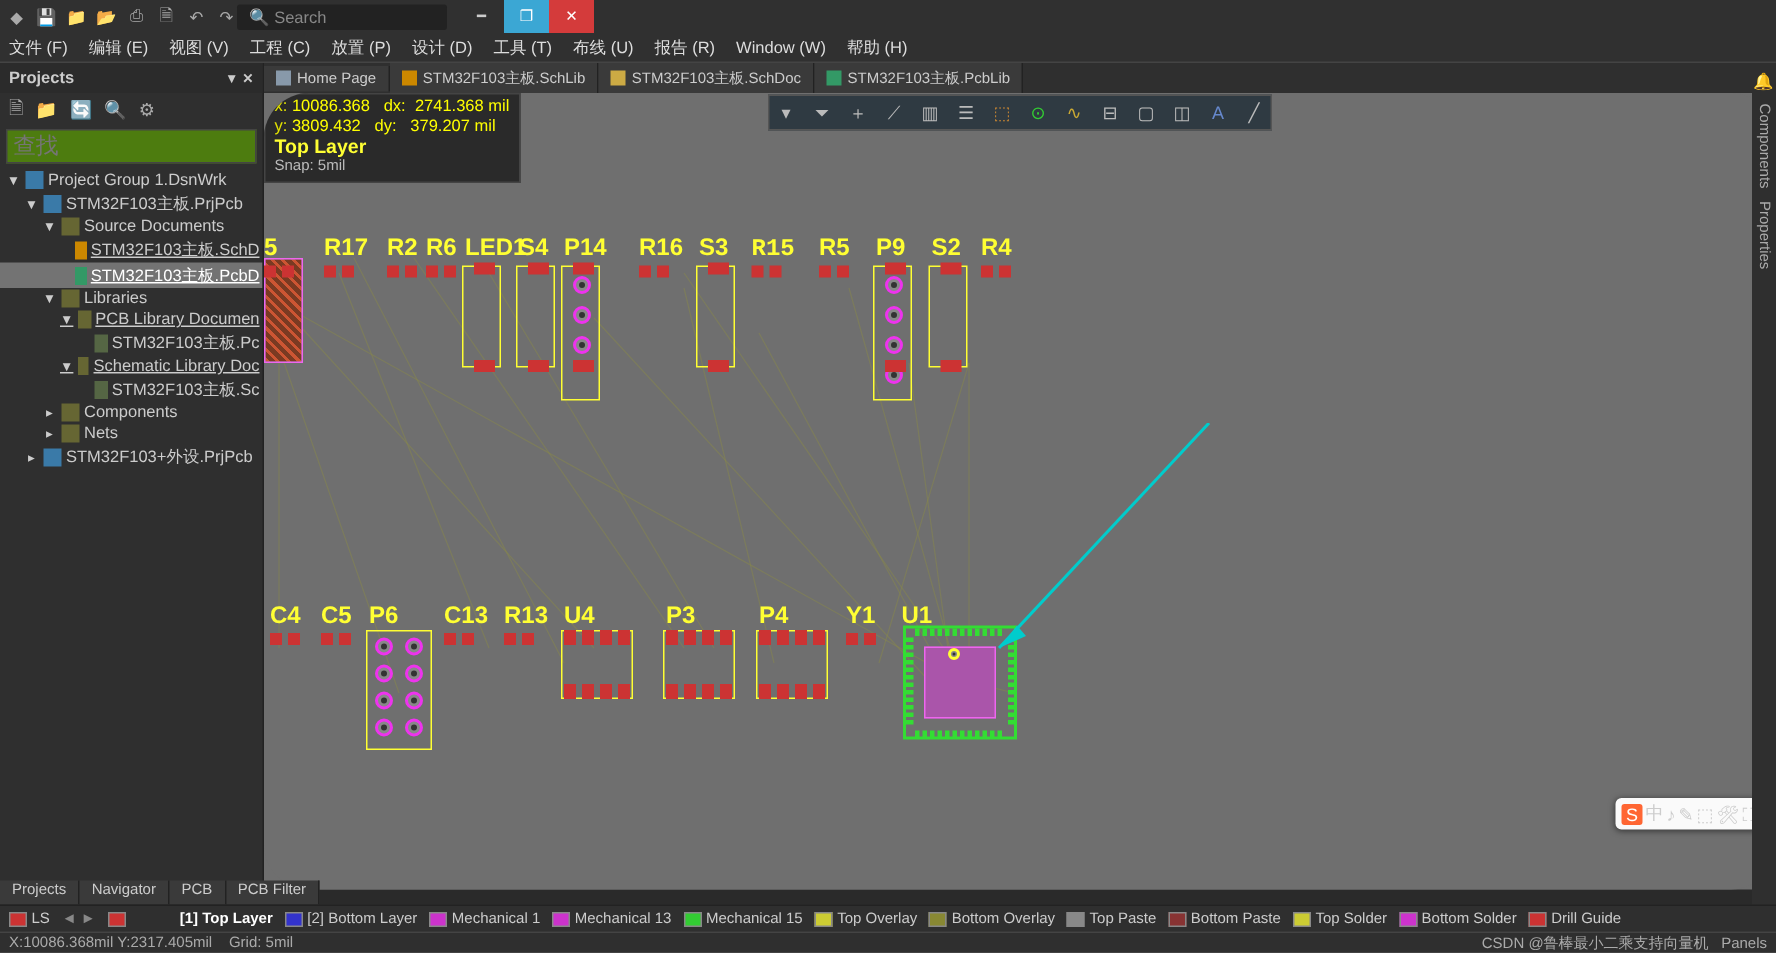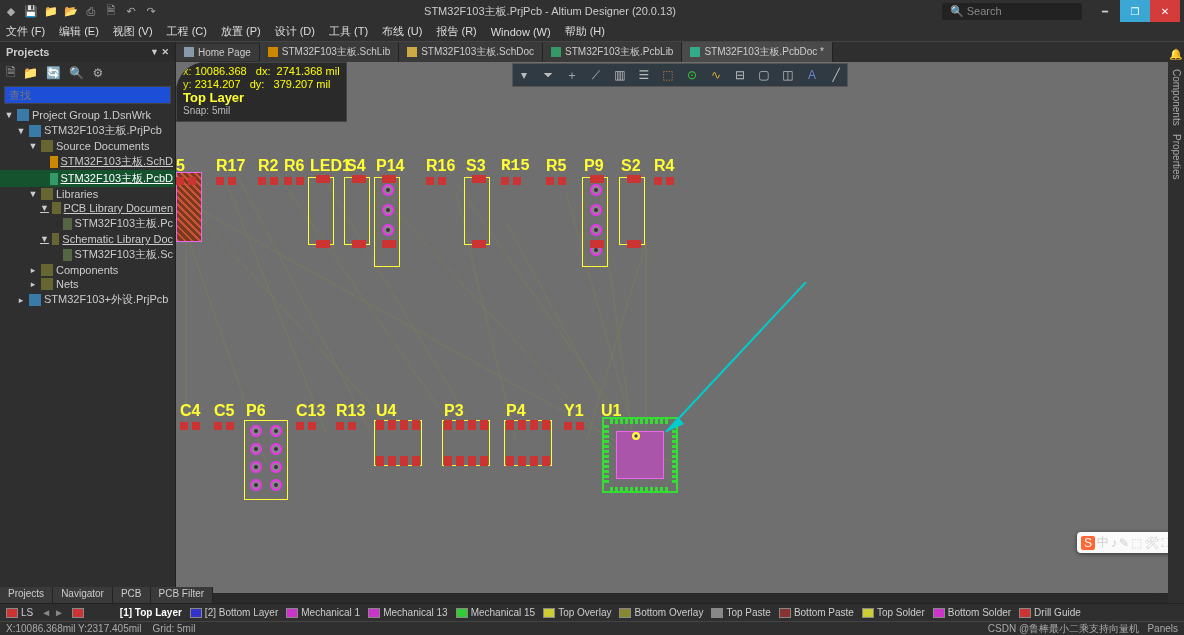--- a/index.html
+++ b/index.html
@@ -15,24 +15,24 @@
 .menubar { height:20px; background:#303030; display:flex; align-items:center; padding:0 6px; gap:14px; border-bottom:1px solid #444; }
 .menubar span { font-size:11px; color:#ddd; }
 .right-rail { position:absolute; right:0; top:42px; bottom:28px; width:16px; background:#2f2f2f; display:flex; flex-direction:column; gap:8px; padding-top:6px; align-items:center; }
 .right-rail .vt { writing-mode:vertical-rl; font-size:10px; color:#aaa; }
 .main { display:flex; height:551px; }
 .side { width:176px; background:#2f2f2f; border-right:1px solid #222; display:flex; flex-direction:column; }
 .panel-hdr { height:20px; padding:2px 6px; background:#2b2b2b; color:#ccc; font-weight:bold; font-size:11px; display:flex; align-items:center; justify-content:space-between; }
 .panel-tb { height:22px; display:flex; align-items:center; gap:8px; padding:0 6px; color:#aaa; }
 .panel-tb span{font-size:12px;}
 .search-row { padding:2px 4px; }
-.search-row input { width:100%; background:#1d4ed8; border:1px solid #444; color:#ccc; padding:2px 4px; font-size:11px; }
+.search-row input { width:100%; background:#4d7c0f; border:1px solid #444; color:#ccc; padding:2px 4px; font-size:15px; }
 .tree { flex:1; overflow:auto; padding:2px 0; font-size:11px; }
 .tree .node { display:flex; align-items:center; gap:3px; padding:1px 2px; white-space:nowrap; }
-.tree .node.sel { background:#14532d; color:#fff; }
+.tree .node.sel { background:#737373; color:#fff; }
 .tree .ind0{padding-left:4px;} .tree .ind1{padding-left:16px;} .tree .ind2{padding-left:28px;} .tree .ind3{padding-left:40px;text-decoration:underline;} .tree .ind4{padding-left:52px;}
 .tree .exp { width:10px; text-align:center; color:#ccc; font-size:9px; }
 .tree .ic { width:12px; height:12px; display:inline-block; }
 .ic.prj{background:#3a7aa8;} .ic.fld{background:#666633;} .ic.sch{background:#cc8800;} .ic.pcb{background:#339966;} .ic.lib{background:#556644;}
 .work { flex:1; display:flex; flex-direction:column; background:#6f6f6f; position:relative; }
 .tabs { height:20px; background:#2f2f2f; display:flex; align-items:center; font-size:10px; }
 .tabs .tab { padding:3px 8px; background:#3a3a3a; border-right:1px solid #222; display:flex; align-items:center; gap:4px; color:#ccc; cursor:pointer; }
 .tabs .tab.active { background:#4a4a4a; }
 .tabs .tab .tic{width:10px;height:10px;display:inline-block;}
 .tabs .tic.home{background:#8899aa;} .tabs .tic.schlib{background:#cc8800;} .tabs .tic.schdoc{background:#ccaa44;} .tabs .tic.pcblib{background:#339966;} .tabs .tic.pcbdoc{background:#33aa88;}
@@ -77,21 +77,20 @@
   <div class="tb-icons">
     <span>◆</span>
     <span>💾</span>
     <span>📁</span>
     <span>📂</span>
     <span>⎙</span>
     <span>🗎</span>
     <span>↶</span>
     <span>↷</span>
   </div>
-  <div class="title">STM32F103主板.PrjPcb - Altium Designer (20.0.13)</div>
   <div class="search">🔍 <span>Search</span></div>
   <div class="winbtns">
     <div class="winbtn min">━</div>
     <div class="winbtn max">❐</div>
     <div class="winbtn close">✕</div>
   </div>
 </div>
 
 <div class="menubar" id="menubar">
     <span>文件 (F)</span>
@@ -201,29 +200,25 @@
           <span>STM32F103主板.SchLib</span>
         </div>
         <div class="tab">
           <span class="tic schdoc"></span>
           <span>STM32F103主板.SchDoc</span>
         </div>
         <div class="tab">
           <span class="tic pcblib"></span>
           <span>STM32F103主板.PcbLib</span>
         </div>
-        <div class="tab active">
-          <span class="tic pcbdoc"></span>
-          <span>STM32F103主板.PcbDoc *</span>
-        </div>
       </div>
     <div class="canvas">
       <div class="cursor-info">
         <div><span class="lbl">x: </span><span>10086.368</span> &nbsp; dx: &nbsp;<span>2741.368 mil</span></div>
-        <div><span class="lbl">y: </span><span>2314.207</span> &nbsp; dy: &nbsp; <span>379.207 mil</span></div>
+        <div><span class="lbl">y: </span><span>3809.432</span> &nbsp; dy: &nbsp; <span>379.207 mil</span></div>
         <div class="tl">Top Layer</div>
         <div class="sn">Snap: 5mil</div>
       </div>
       <div class="toolbar-float">
         <span class="tbtn">▾</span>
         <span class="tbtn">⏷</span>
         <span class="tbtn">＋</span>
         <span class="tbtn">⟋</span>
         <span class="tbtn">▥</span>
         <span class="tbtn">☰</span>

